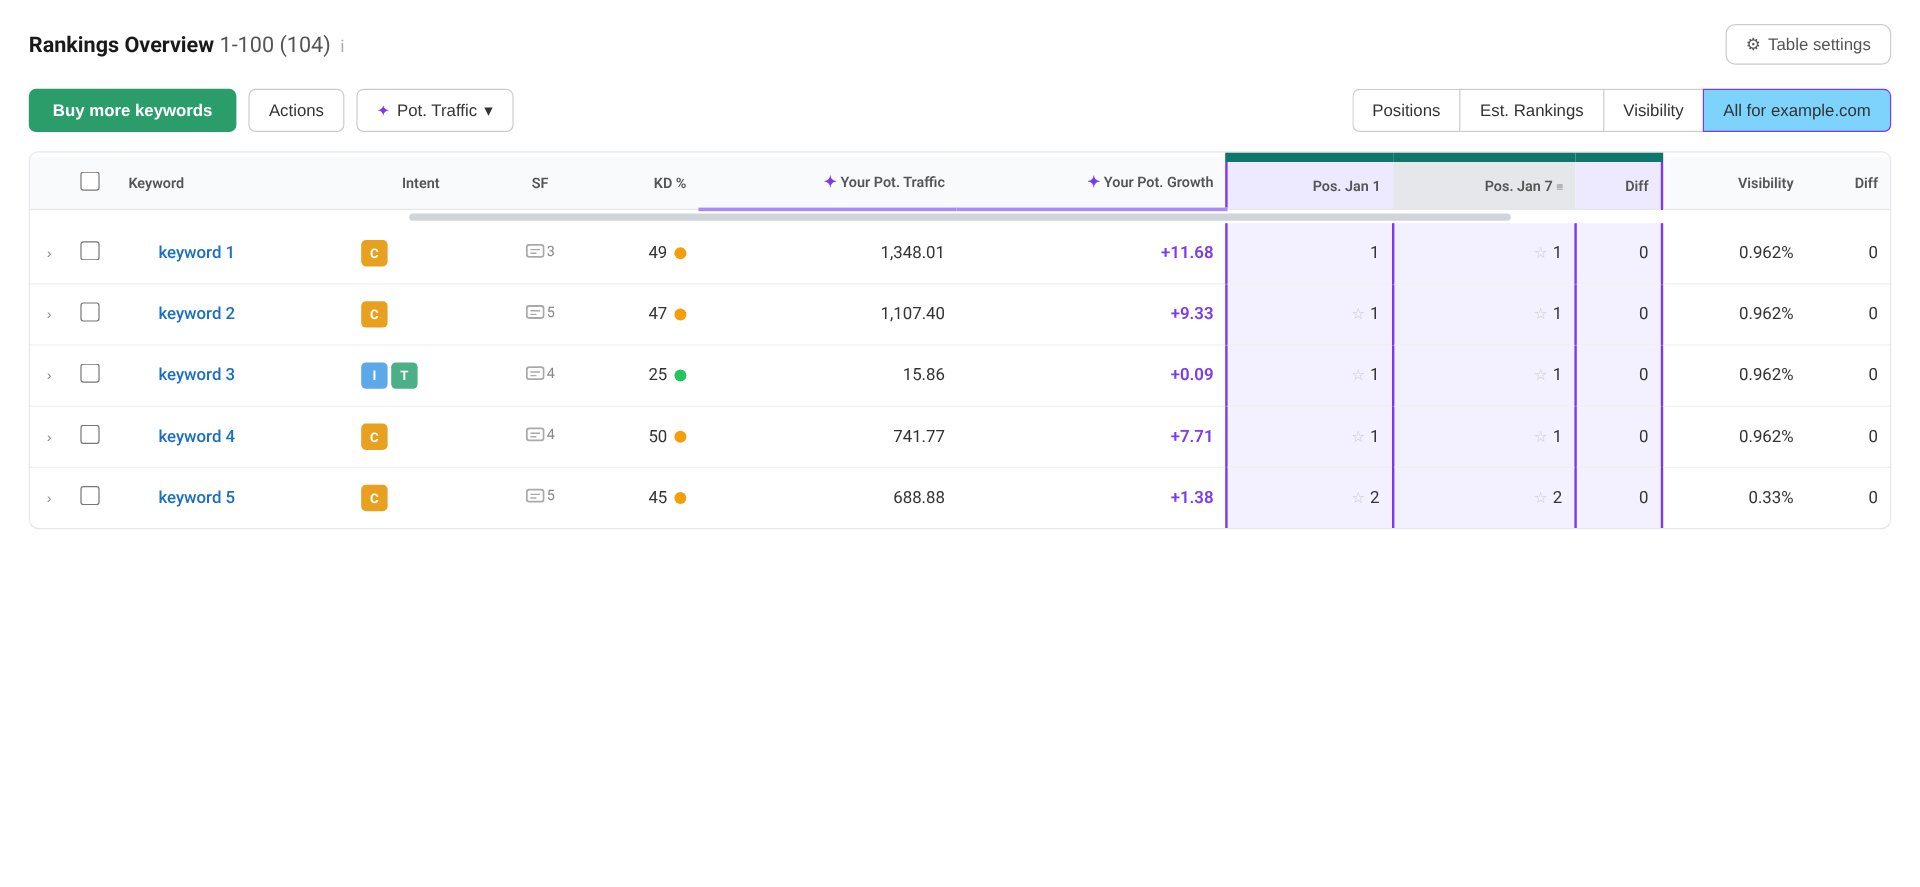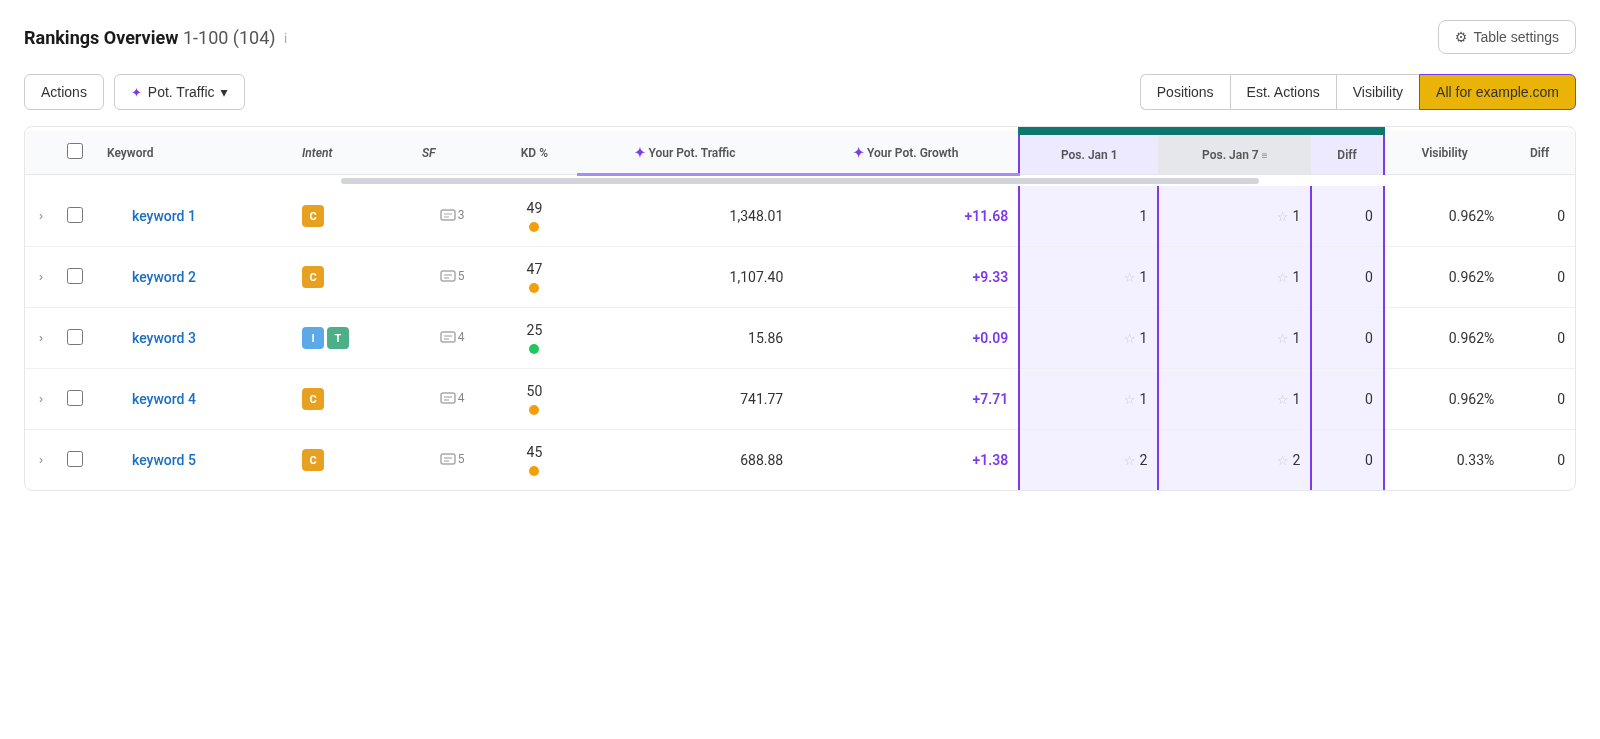--- a/index.html
+++ b/index.html
@@ -18,28 +18,28 @@
     
     .toolbar { display: flex; align-items: center; gap: 10px; margin-bottom: 16px; }
     .btn-primary { background: #2a9d6a; color: #fff; border: none; border-radius: 6px; padding: 10px 20px; font-size: 14px; font-weight: 600; cursor: pointer; }
     .btn-secondary { display: flex; align-items: center; gap: 4px; background: #fff; color: #333; border: 1.5px solid #ccc; border-radius: 6px; padding: 9px 16px; font-size: 14px; cursor: pointer; }
     .btn-traffic { display: flex; align-items: center; gap: 6px; background: #fff; color: #333; border: 1.5px solid #ccc; border-radius: 6px; padding: 9px 16px; font-size: 14px; cursor: pointer; }
     .sparkle-icon { color: #7c3aed; font-size: 13px; }
     .toolbar-right { display: flex; align-items: center; gap: 0; margin-left: auto; }
     .tab-btn { background: #fff; border: 1.5px solid #ccc; padding: 9px 16px; font-size: 14px; cursor: pointer; color: #333; }
     .tab-btn:first-child { border-radius: 6px 0 0 6px; border-right: none; }
     .tab-btn:not(:first-child):not(:last-child) { border-right: none; }
-    .tab-btn:last-child { border-radius: 0 6px 6px 0; border: 1.5px solid #7c3aed; color: #333; background: #eab308; }
+    .tab-btn:last-child { border-radius: 0 6px 6px 0; border: 1.5px solid #7c3aed; color: #333; background: #7dd3fc; }
 
     
     .table-wrapper { overflow-x: auto; border: 1px solid #e5e7eb; border-radius: 8px; }
     table { width: 100%; border-collapse: collapse; min-width: 1400px; }
     thead th { background: #f9fafb; padding: 12px 10px; text-align: left; font-size: 12px; font-weight: 600; color: #555; border-bottom: 1px solid #e5e7eb; white-space: nowrap; user-select: none; }
-    thead th.numeric { text-align: center; }
-    thead th.center { text-align: left; font-style: italic; }
+    thead th.numeric { text-align: right; }
+    thead th.center { text-align: center; }
 
     .th-checkbox { width: 40px; }
     .th-chevron { width: 30px; }
 
     
     .highlighted-col { background: #f3f0ff !important; border-left: 2px solid #7c3aed; border-right: 2px solid #7c3aed; }
     .highlighted-col-first { border-left: 2px solid #7c3aed; }
     .highlighted-col-last { border-right: 2px solid #7c3aed; }
     thead .highlighted-header { background: #ede9fe !important; border-top: 8px solid #0f766e; }
     tbody tr td.highlighted-col { background: #faf8ff; }
@@ -59,21 +59,21 @@
 
     
     .badge { display: inline-flex; align-items: center; justify-content: center; width: 22px; height: 22px; border-radius: 4px; font-size: 11px; font-weight: 700; color: #fff; }
     .intent-group { display: flex; gap: 3px; }
 
     
     .sf-icon { display: inline-flex; align-items: center; gap: 2px; color: #888; font-size: 12px; }
     .sf-icon svg { width: 16px; height: 16px; }
 
     
-    .kd-cell { display: flex; align-items: center; justify-content: flex-end; gap: 6px; flex-direction: column; }
+    .kd-cell { display: flex; align-items: center; justify-content: flex-end; gap: 6px; }
     .dot { width: 10px; height: 10px; border-radius: 50%; display: inline-block; }
     .dot-orange { background: #f59e0b; }
     .dot-green { background: #22c55e; }
 
     
     .positive { color: #7c3aed; font-weight: 600; }
 
     
     .star-icon { color: #ccc; font-size: 13px; }
 
@@ -95,29 +95,30 @@
       </h1>
       <span class="info-icon" title="Info">ℹ</span>
     </div>
     <button class="table-settings-btn">
       <span>⚙</span>
       <span>Table settings</span>
     </button>
   </div>
 
   <div class="toolbar">
+    <button class="btn-primary">Buy more keywords</button>
     <button class="btn-secondary">Actions</button>
     <button class="btn-traffic">
       <span class="sparkle-icon">✦</span>
       <span>Pot. Traffic</span>
       <span>▾</span>
     </button>
     <div class="toolbar-right">
       <button class="tab-btn">Positions</button>
-      <button class="tab-btn">Est. Actions</button>
+      <button class="tab-btn">Est. Rankings</button>
       <button class="tab-btn">Visibility</button>
       <button class="tab-btn">All for example.com</button>
     </div>
   </div>
 
   <div class="table-wrapper">
     <table>
       <thead>
         <tr>
           <th class="th-chevron"></th>

